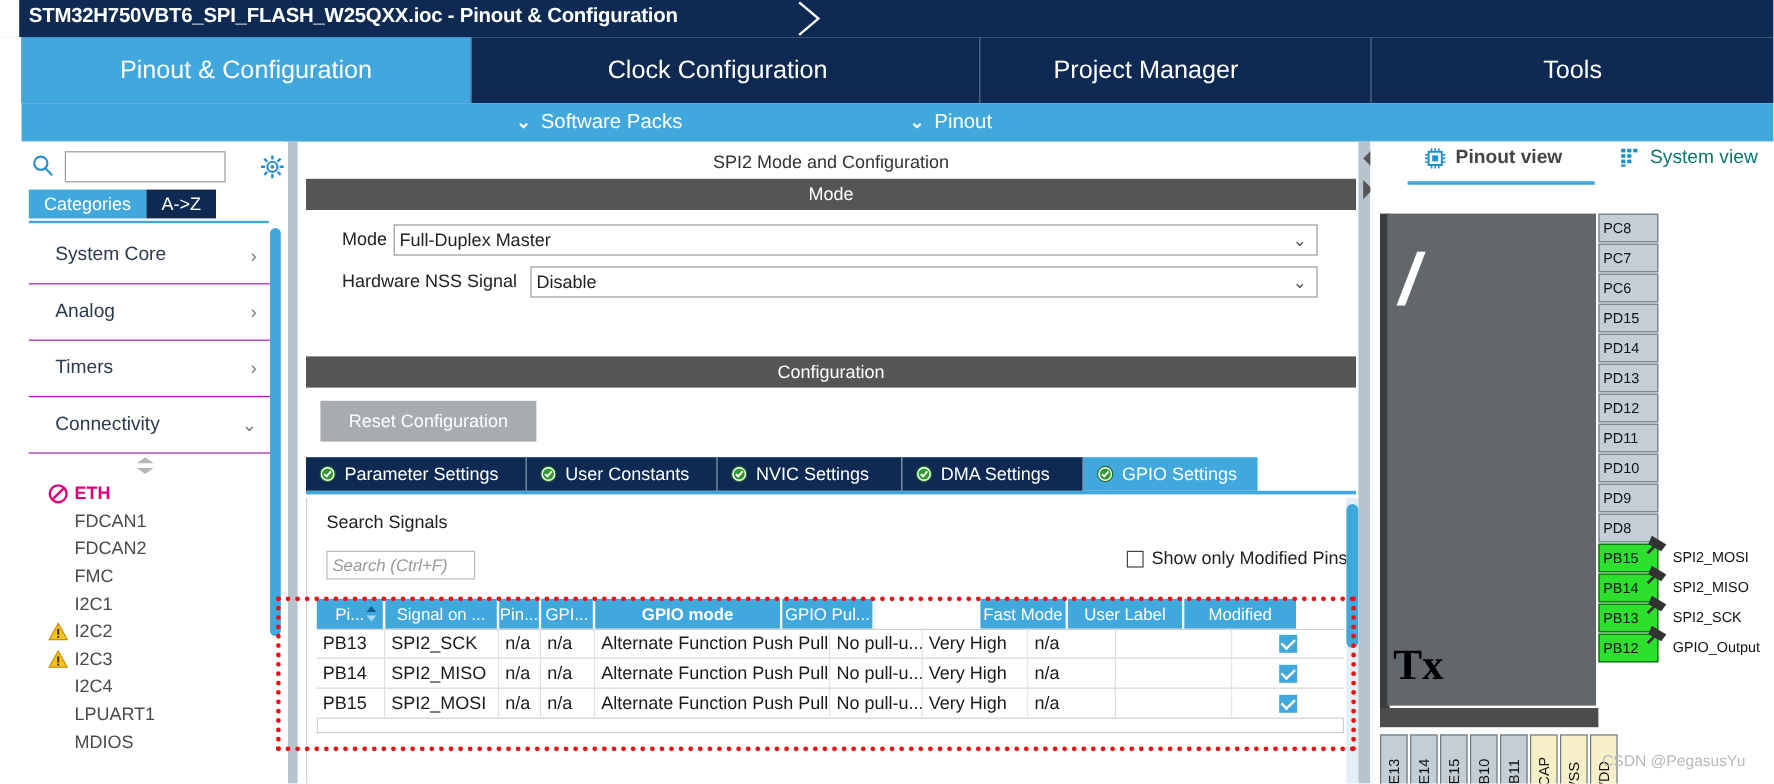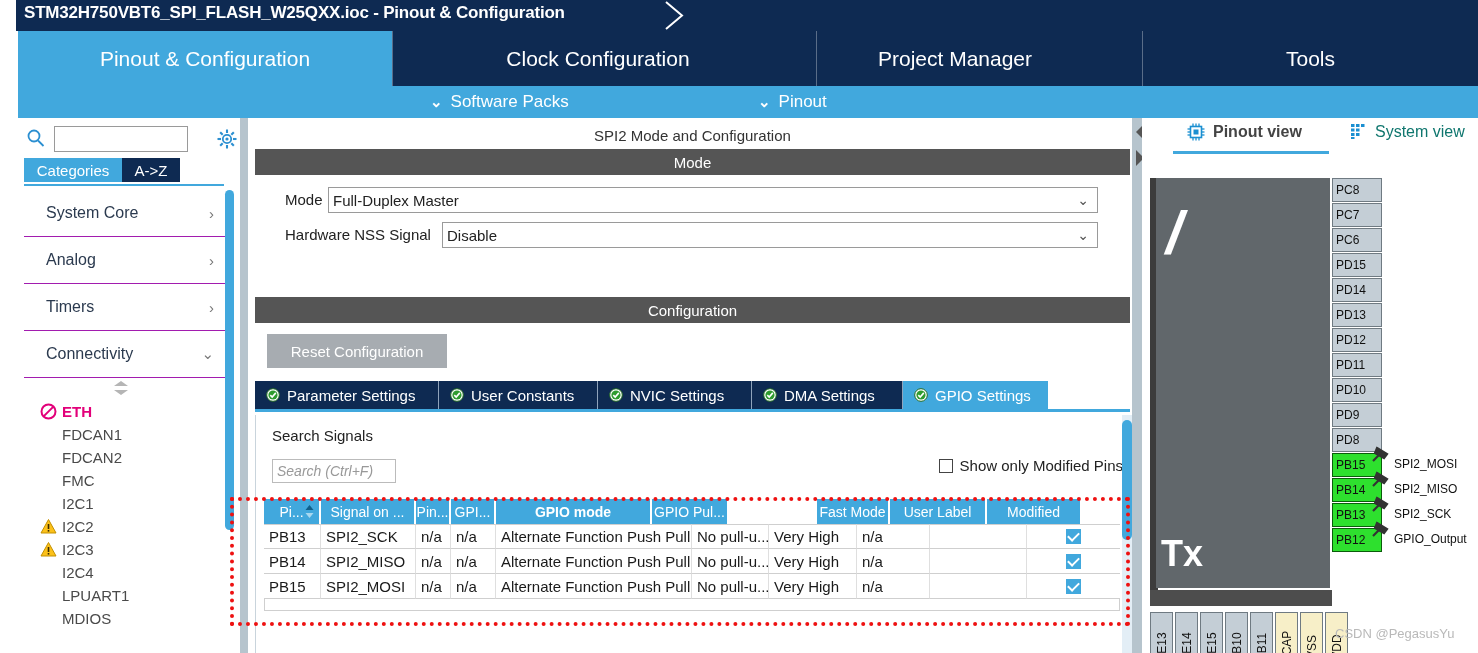--- a/index.html
+++ b/index.html
@@ -224,21 +224,21 @@
   .pv-tab.inactive { color: #0f766e; }
   .pv-underline { position: absolute; left: 31px; top: 33px; width: 156px; height: 3px; background: #41a8dd; }
 
   .chip-area { position: absolute; left: 0; top: 42px; width: 336px; height: 493px; background: #ffffff; }
   .chip-body {
     position: absolute; left: 14px; top: 18px; width: 174px; height: 410px;
     background: #61676b;
   }
   .chip-edge { position: absolute; left: 8px; top: 18px; width: 8px; height: 412px; background: #3c3c3c; }
   .chip-logo { position: absolute; left: 10px; top: 20px; font-size: 60px; color: #ffffff; font-style: italic; font-weight: bold; }
-  .chip-tx { position: absolute; left: 5px; top: 355px; font-size: 36px; color: #ffffff; font-weight: bold; }
+  .chip-tx { position: absolute; left: 5px; top: 355px; font-size: 36px; color: #000000; font-weight: bold; font-family: Liberation Serif, serif; }
 
   .pin-right { position: absolute; left: 190px; width: 50px; height: 24px;
     background: #c4ced6; border: 1px solid #6f7a82; font-size: 12px; color: #111;
     display: flex; align-items: center; padding-left: 3px; }
   .pin-right.green { background: #2ee02e; border-color: #0a5d0a; }
   .pin-label { position: absolute; left: 252px; font-size: 12px; color: #111; white-space: nowrap; }
   .pin-pin { position: absolute; left: 228px; width: 22px; height: 20px; }
 
   .pin-bot {
     position: absolute; top: 452px; width: 23px; height: 70px;

